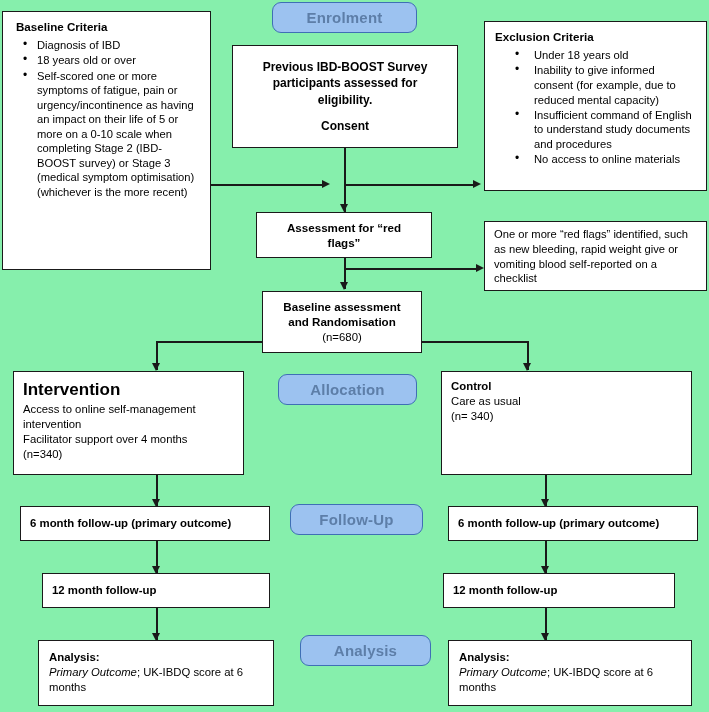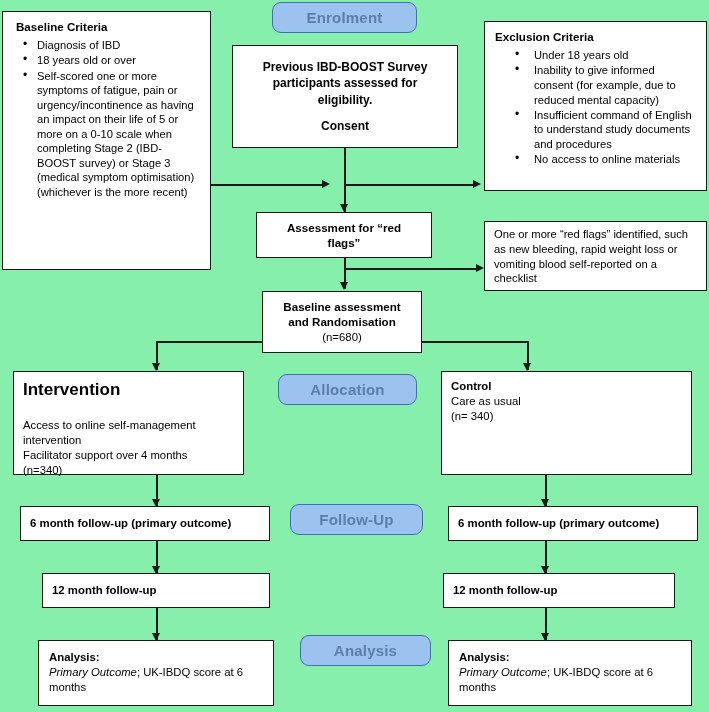--- a/index.html
+++ b/index.html
@@ -181,40 +181,40 @@
     <div>Assessment for “red</div>
     <div>flags”</div>
   </div>
 
   <div class="vline" style="left:344px; top:258px; height:31px;"></div>
   <div class="arrow-d" style="left:340px; top:282px;"></div>
   <div class="hline" style="left:344px; top:268px; width:132px;"></div>
   <div class="arrow-r" style="left:476px; top:264px;"></div>
 
   <div class="box pad midleft" style="left:484px; top:221px; width:223px; height:70px;">
-    <div style="font-size:11.2px; line-height:1.33;">One or more “red flags” identified, such as new bleeding, rapid weight loss or vomiting blood self-reported on a checklist</div>
+    <div style="font-size:11.2px; line-height:1.33;">One or more “red flags” identified, such as new bleeding, rapid weight give or vomiting blood self-reported on a checklist</div>
   </div>
 
   <div class="box center" style="left:262px; top:291px; width:160px; height:62px;">
     <div class="b" style="font-size:11.6px;">Baseline assessment</div>
     <div class="b" style="font-size:11.6px;">and Randomisation</div>
     <div style="font-size:11.4px;">(n=680)</div>
   </div>
 
   <div class="hline" style="left:156px; top:341px; width:107px;"></div>
   <div class="vline" style="left:156px; top:341px; height:29px;"></div>
   <div class="arrow-d" style="left:152px; top:363px;"></div>
 
   <div class="hline" style="left:421px; top:341px; width:107px;"></div>
   <div class="vline" style="left:527px; top:341px; height:29px;"></div>
   <div class="arrow-d" style="left:523px; top:363px;"></div>
 
   <div class="box pad" style="left:13px; top:371px; width:231px; height:104px;">
     <div class="b" style="font-size:17px;">Intervention</div>
-    <div style="font-size:11.3px;margin-top:16px;">Access to online self-management intervention</div>
+    <div style="font-size:11.3px;">Access to online self-management intervention</div>
     <div style="font-size:11.3px;">Facilitator support over 4 months</div>
     <div style="font-size:11.3px;">(n=340)</div>
   </div>
 
   <div class="box pad" style="left:441px; top:371px; width:251px; height:104px;">
     <div class="b" style="font-size:11.4px;">Control</div>
     <div style="font-size:11.3px;">Care as usual</div>
     <div style="font-size:11.3px;">(n= 340)</div>
   </div>
 

